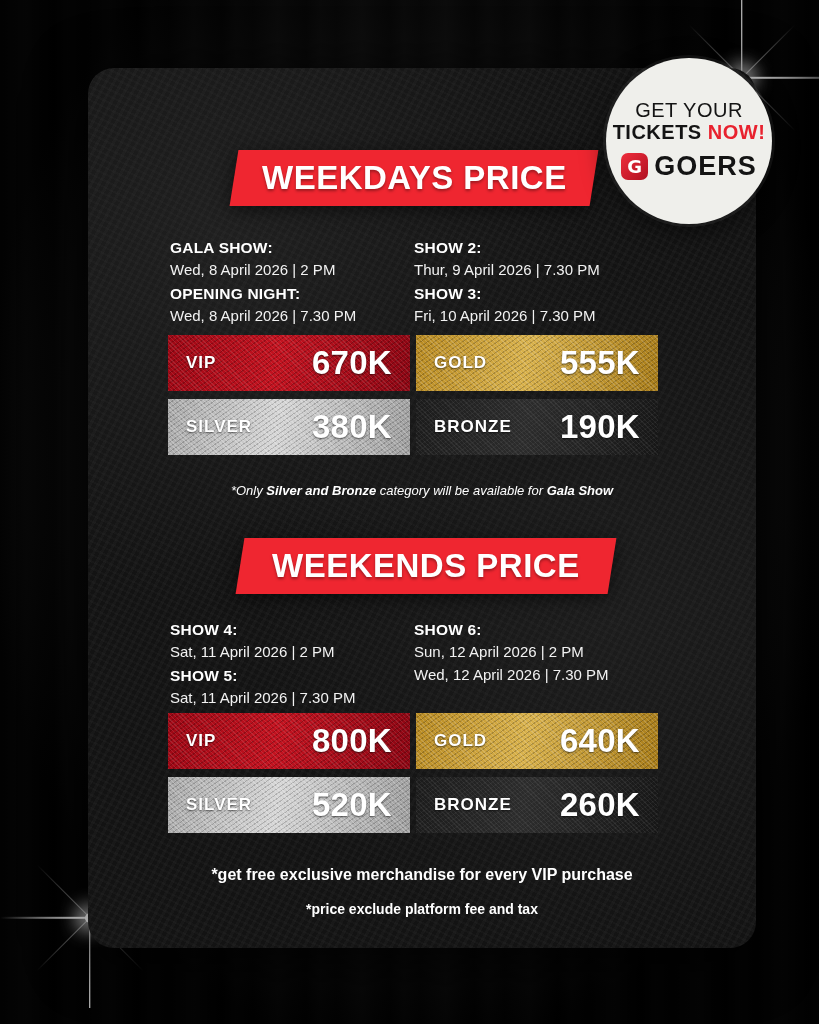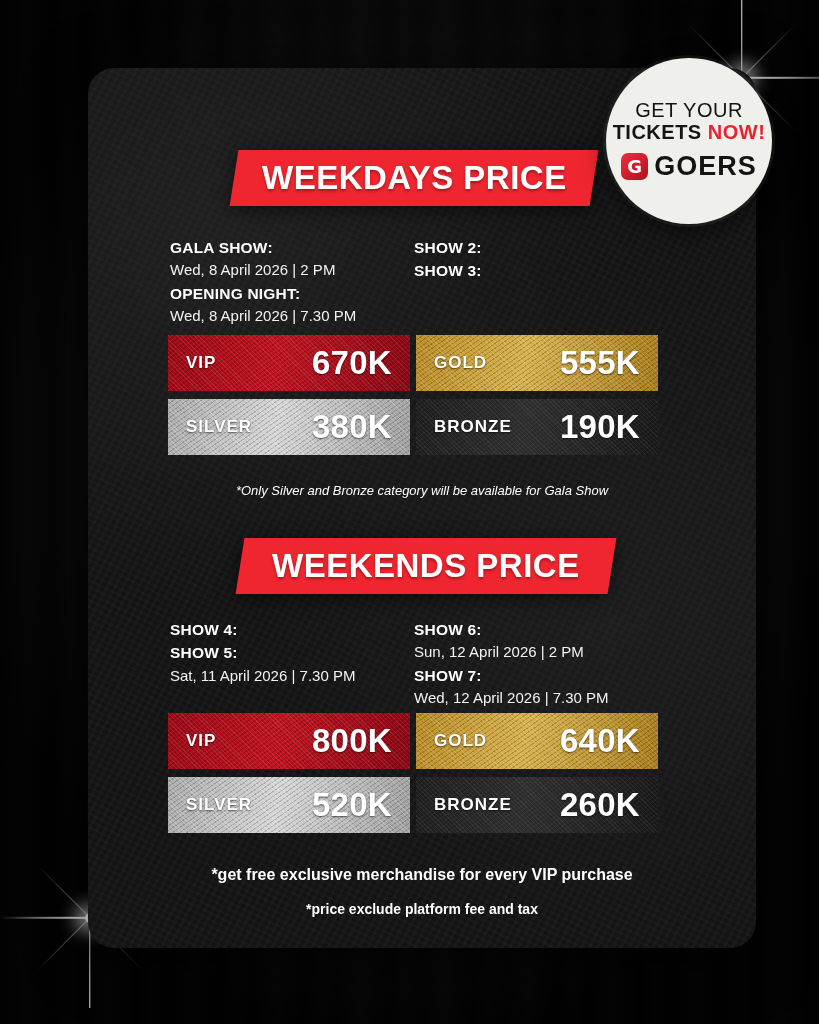--- a/index.html
+++ b/index.html
@@ -146,21 +146,21 @@
       repeating-linear-gradient(45deg, rgba(255,255,255,.06) 0 1px, rgba(0,0,0,0) 1px 3px),
       repeating-linear-gradient(-35deg, rgba(255,255,255,.04) 0 1px, rgba(0,0,0,0) 1px 4px),
       linear-gradient(100deg,#1b1b1b,#2c2c2c 45%,#161616);
   }
 
   .note{
     position:absolute; width:668px; left:0; text-align:center;
     color:#fff; font-size:13px;
   }
   #note-gala{ top:415px; font-style:italic; }
-  #note-gala b{ font-weight:normal; }
+  #note-gala b{ font-weight:bold; }
   #note-merch{ top:798px; font-size:16px; font-weight:bold; }
   #note-fee{ top:833px; font-size:14px; font-weight:bold; }
 </style>
 </head>
 <body>
 
 <div class="stage">
 
   <div class="sparkle" id="spark-tr">
     <div class="core"></div>
@@ -195,21 +195,23 @@
     <div class="shows" id="shows-weekdays">
       <div class="cols">
         <div class="col">
           <div class="t">GALA SHOW:</div>
           <div class="d">Wed, 8 April 2026 | 2 PM</div>
           <div class="t">OPENING NIGHT:</div>
           <div class="d">Wed, 8 April 2026 | 7.30 PM</div>
         </div>
         <div class="col">
           <div class="t">SHOW 2:</div>
+          <div class="d">Thur, 9 April 2026 | 7.30 PM</div>
           <div class="t">SHOW 3:</div>
+          <div class="d">Fri, 10 April 2026 | 7.30 PM</div>
         </div>
       </div>
     </div>
 
     <div class="prices" id="prices-weekdays">
       <div class="tier t-vip">
         <span class="name">VIP</span>
         <span class="val">670K</span>
       </div>
       <div class="tier t-gold">
@@ -231,27 +233,27 @@
     </div>
 
     <div class="banner" id="banner-weekends">
       <span>WEEKENDS PRICE</span>
     </div>
 
     <div class="shows" id="shows-weekends">
       <div class="cols">
         <div class="col">
           <div class="t">SHOW 4:</div>
+          <div class="d">Sat, 11 April 2026 | 2 PM</div>
           <div class="t">SHOW 5:</div>
           <div class="d">Sat, 11 April 2026 | 7.30 PM</div>
         </div>
         <div class="col">
           <div class="t">SHOW 6:</div>
           <div class="d">Sun, 12 April 2026 | 2 PM</div>
-          <div class="t">SHOW 7:</div>
           <div class="d">Wed, 12 April 2026 | 7.30 PM</div>
         </div>
       </div>
     </div>
 
     <div class="prices" id="prices-weekends">
       <div class="tier t-vip">
         <span class="name">VIP</span>
         <span class="val">800K</span>
       </div>

